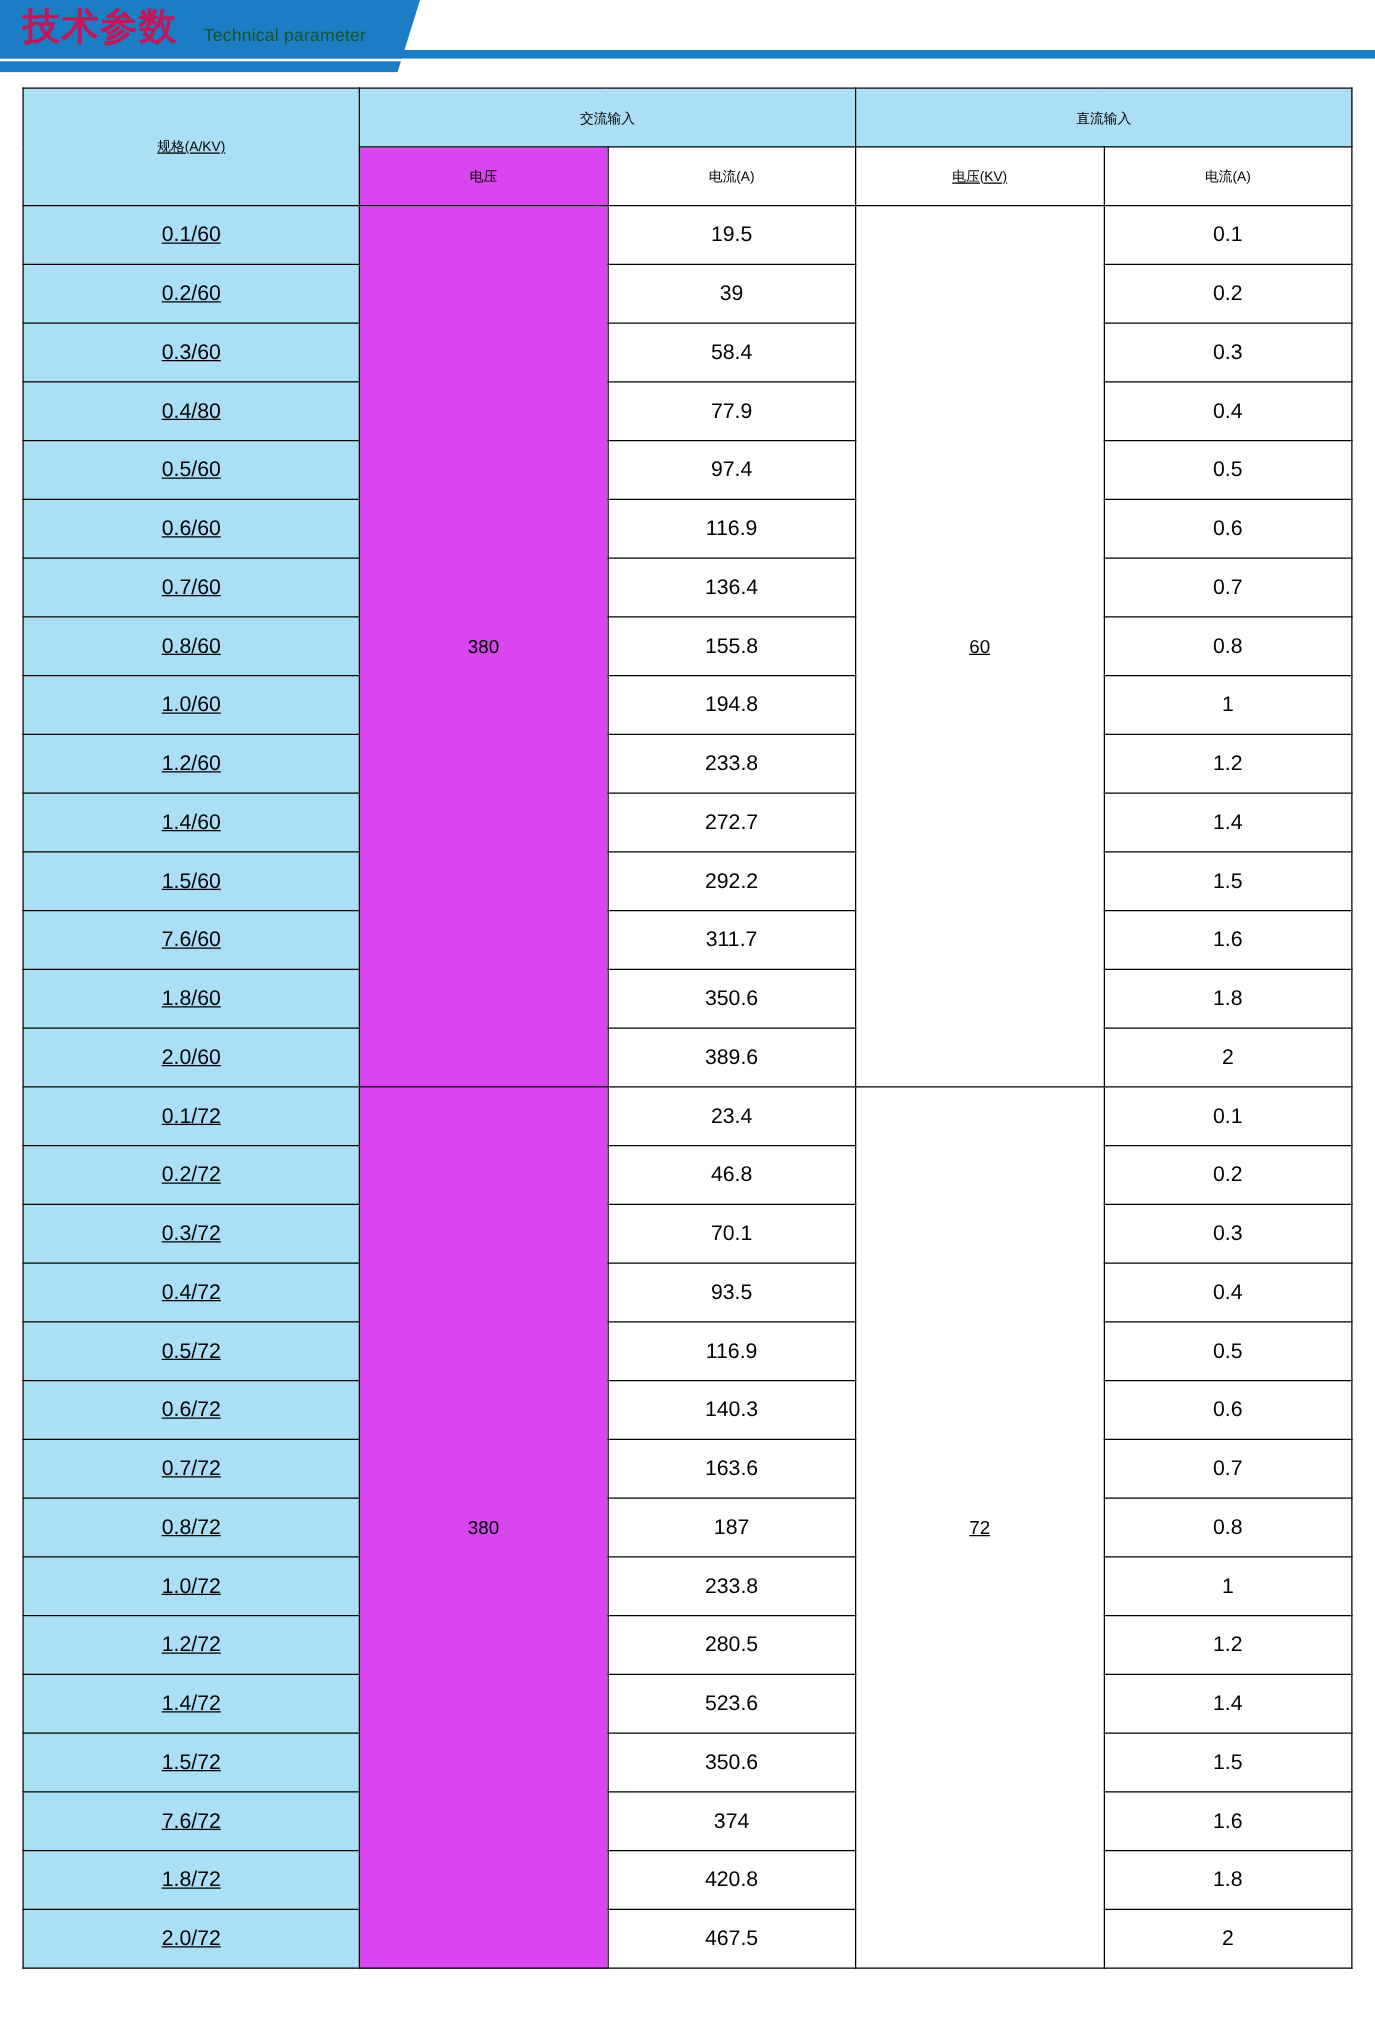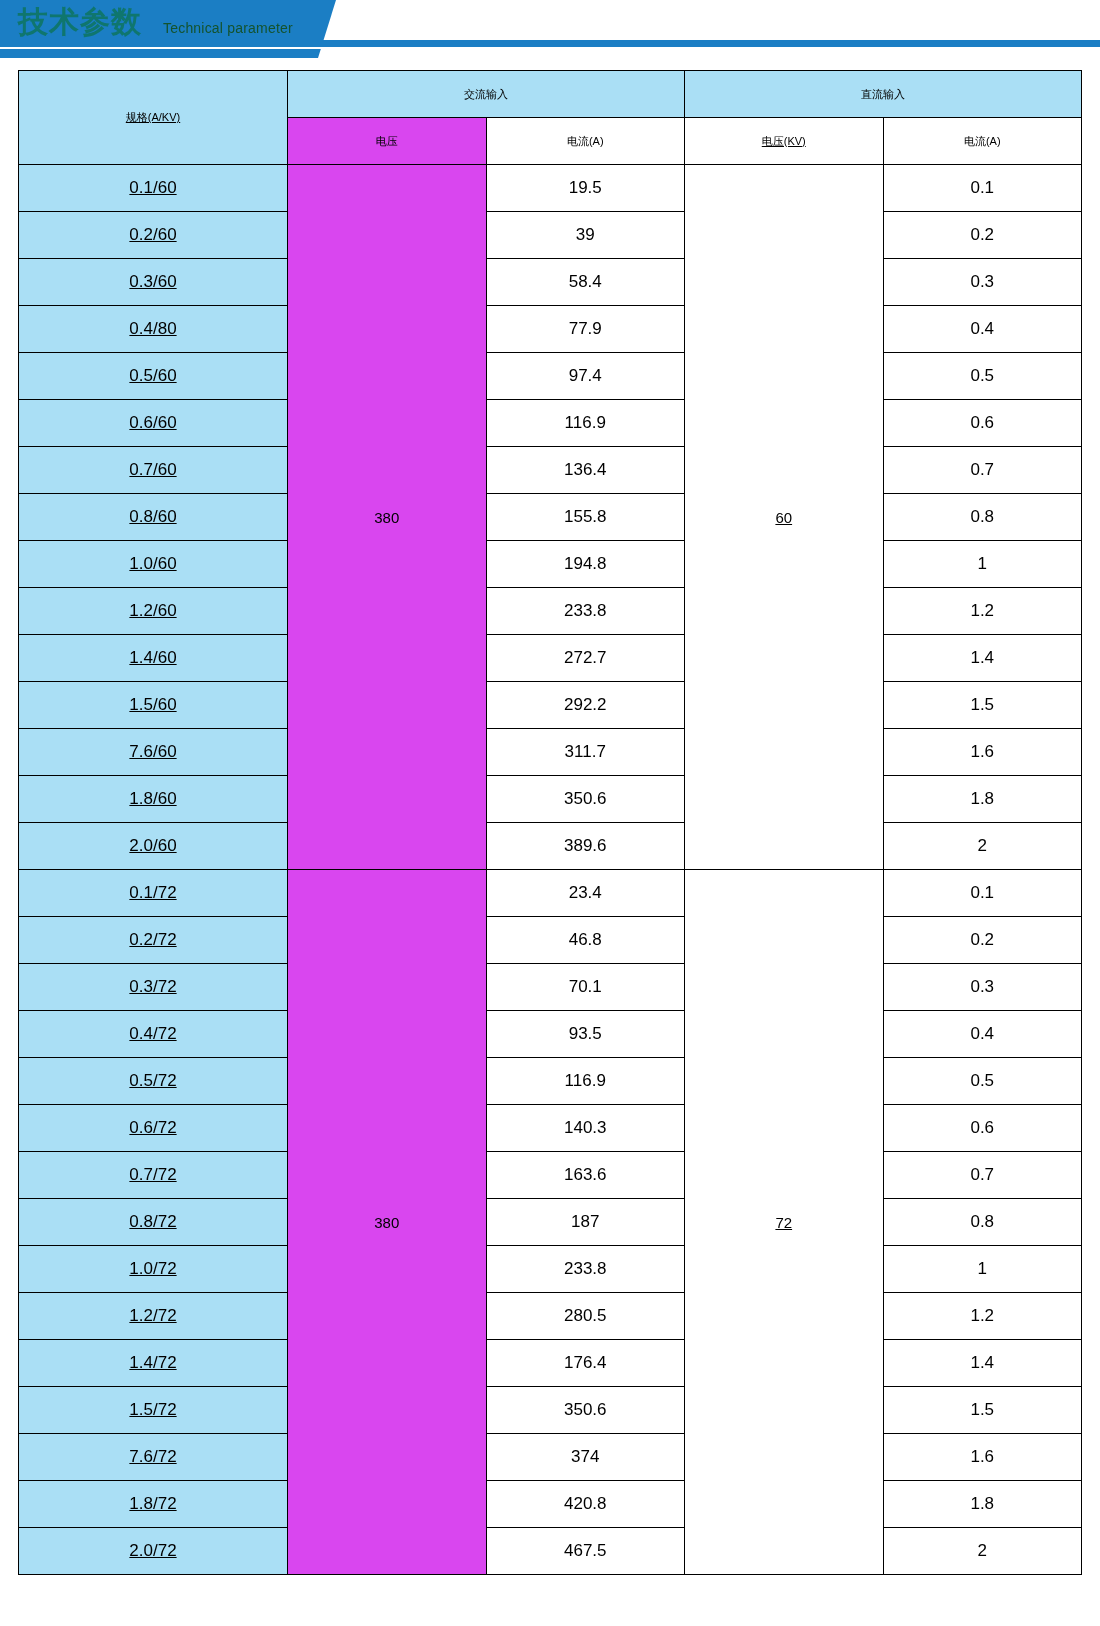--- a/index.html
+++ b/index.html
@@ -47,21 +47,21 @@
     width: 1100px;
     height: 2px;
     background: #ffffff;
   }
   .banner-title {
     position: absolute;
     left: 18px;
     top: 5px;
     font-size: 30px;
     font-weight: bold;
-    color: #0f766e;
+    color: #be185d;
     letter-spacing: 1px;
     line-height: 34px;
   }
   .banner-sub {
     position: absolute;
     left: 163px;
     top: 18px;
     font-size: 14px;
     color: #14532d;
     line-height: 20px;
@@ -272,21 +272,21 @@
           <td class="c-cur">233.8</td>
           <td class="c-dca">1</td>
         </tr>
         <tr>
           <td class="c-spec">1.2/72</td>
           <td class="c-cur">280.5</td>
           <td class="c-dca">1.2</td>
         </tr>
         <tr>
           <td class="c-spec">1.4/72</td>
-          <td class="c-cur">176.4</td>
+          <td class="c-cur">523.6</td>
           <td class="c-dca">1.4</td>
         </tr>
         <tr>
           <td class="c-spec">1.5/72</td>
           <td class="c-cur">350.6</td>
           <td class="c-dca">1.5</td>
         </tr>
         <tr>
           <td class="c-spec">7.6/72</td>
           <td class="c-cur">374</td>

